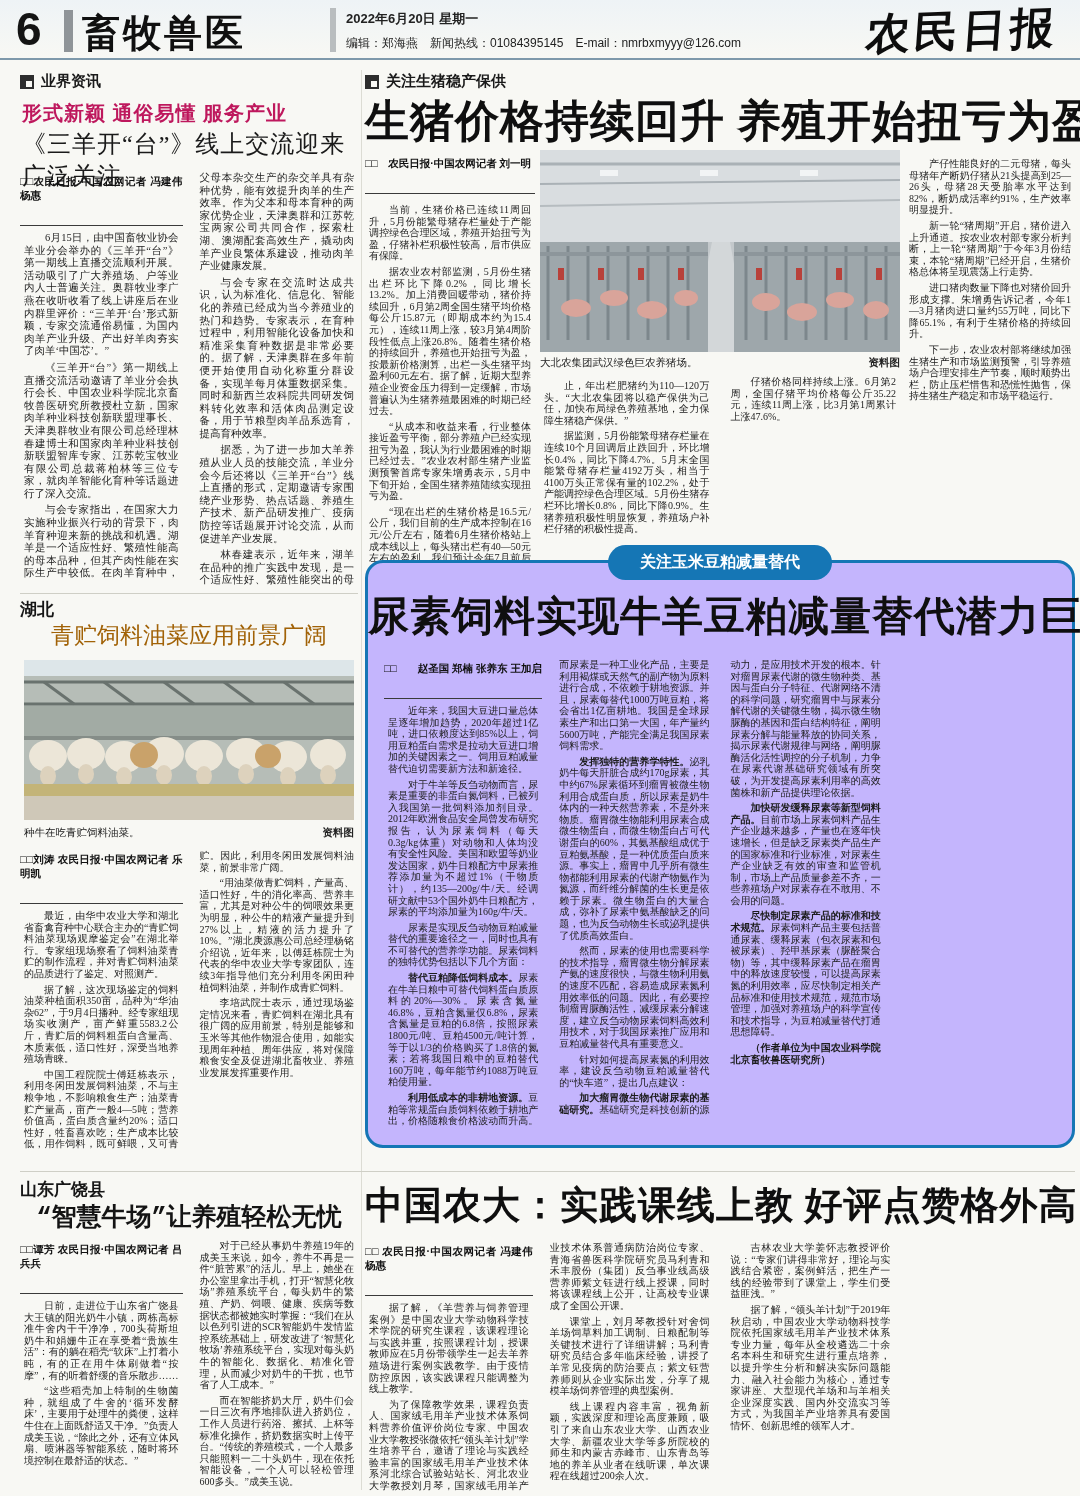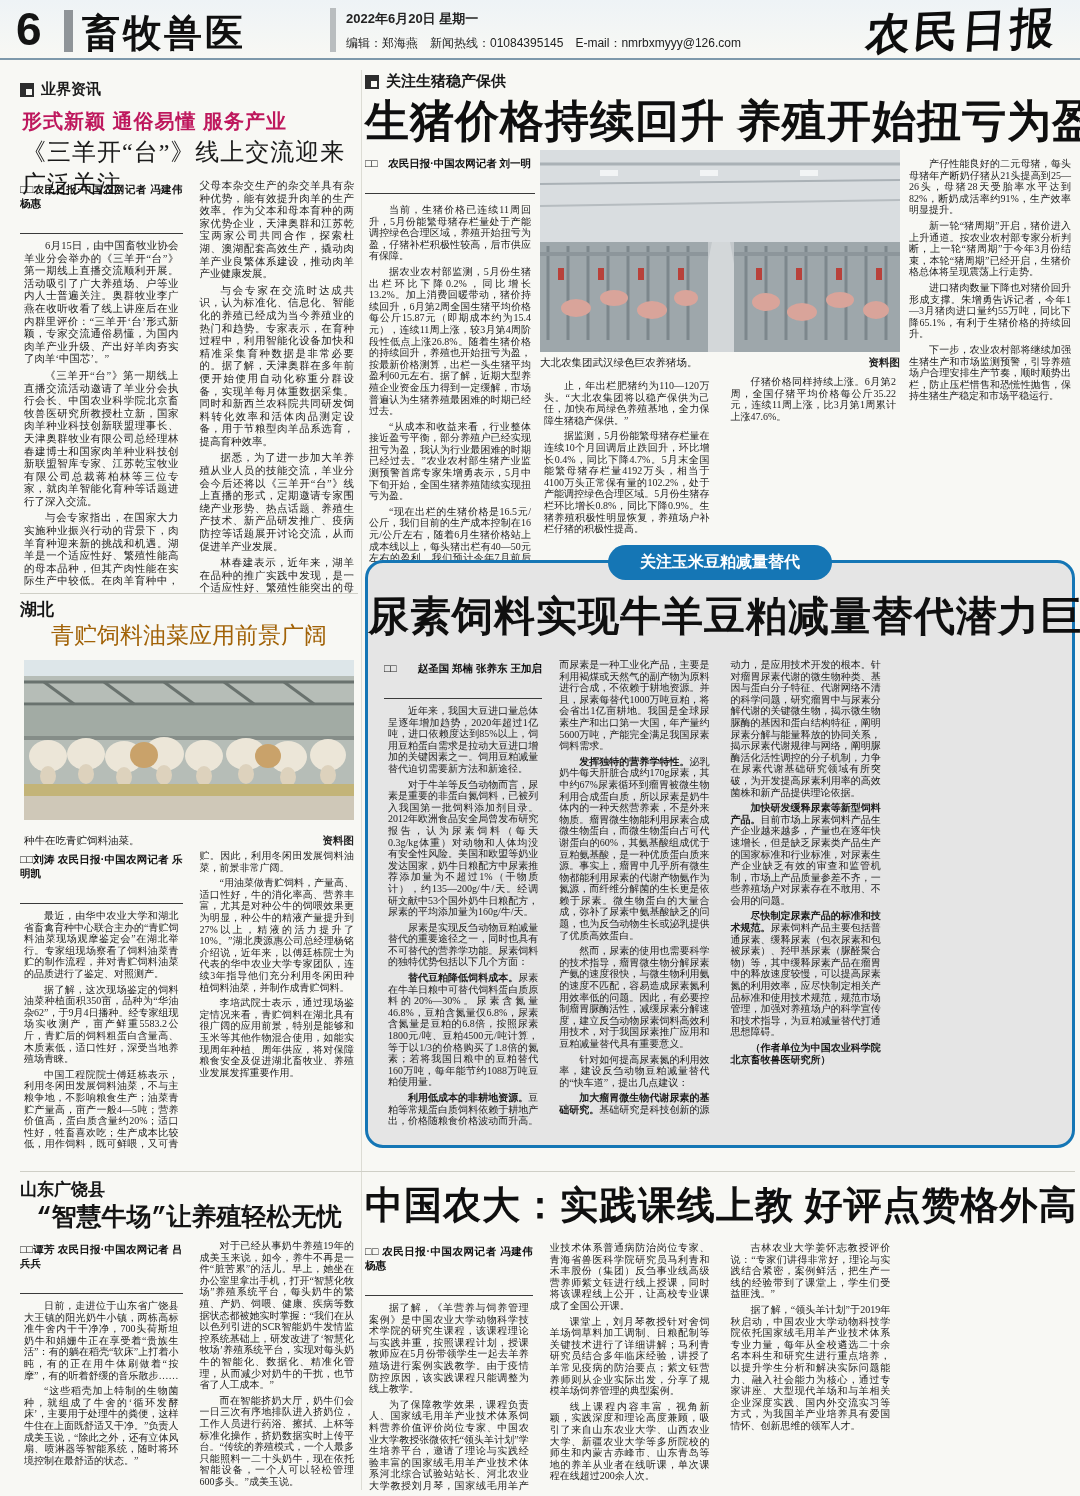--- a/index.html
+++ b/index.html
@@ -39,21 +39,21 @@
   
   .hl-kicker{font:700 20px "Liberation Sans",sans-serif;color:#be185d;letter-spacing:1px;}
   .hl-md{font:400 24px "Liberation Serif",serif;color:#1a1a1a;letter-spacing:1px;}
   .hl-xl{font:700 44px "Liberation Serif",serif;color:#0f0f0f;text-align:center;letter-spacing:1px;white-space:nowrap;}
   .hl-box{font:700 41px "Liberation Serif",serif;color:#0f0f0f;text-align:center;letter-spacing:1px;white-space:nowrap;}
   .hl-bot{font:700 38px "Liberation Serif",serif;color:#0f0f0f;text-align:center;letter-spacing:1px;white-space:nowrap;}
   .hl-sm{font:400 23px "Liberation Serif",serif;color:#a16207;text-align:center;}
   .hl-sm-b{font:700 25px "Liberation Serif",serif;color:#141414;text-align:center;}
   
   .urea-box{position:absolute;left:365px;top:560px;width:710px;height:588px;
-            border:3px solid #1576b5;border-radius:18px;box-sizing:border-box;background:#e5e5e5;text-decoration:underline;}
+            border:3px solid #1576b5;border-radius:18px;box-sizing:border-box;background:#c4b5fd;text-decoration:underline;}
   .badge{position:absolute;top:-18px;left:50%;transform:translateX(-50%);background:#1576b5;color:#fff;
          font:700 16px "Liberation Sans",sans-serif;padding:7px 32px;border-radius:22px;white-space:nowrap;}
   .photo{position:absolute;display:block;}
 </style>
 </head>
 <body>
 
 <div class="page">
 
   <div class="hdr">
@@ -64,21 +64,21 @@
     <div class="hdate">2022年6月20日 星期一</div>
     <div class="heditor">编辑：郑海燕　新闻热线：01084395145　E-mail：nmrbxmyyy@126.com</div>
     <div class="masthead">农民日报</div>
   </div>
   <div class="hdr-rule"></div>
 
   <div class="vdiv" style="left:361px;top:70px;height:1420px;"></div>
   <div class="hdiv" style="left:20px;top:593px;width:338px;"></div>
   <div class="hdiv" style="left:20px;top:1171px;width:1055px;"></div>
 
-  <section class="abs" style="left:20px;top:80px;width:338px;height:518px;">
+  <section class="abs" style="left:20px;top:72px;width:338px;height:518px;">
     <div class="marker">
       <span class="mk"></span>
       <span>业界资讯</span>
     </div>
     <div class="abs hl-kicker" style="left:2px;top:28px;">形式新颖 通俗易懂 服务产业</div>
     <div class="abs hl-md" style="left:2px;top:56px;">《三羊开“台”》线上交流迎来广泛关注</div>
     <div class="abs body-text fz-lg cols2" style="left:0;top:100px;width:338px;height:418px;">
       <div class="byline">□□农民日报·中国农网记者 冯建伟 杨惠</div>
     <p>6月15日，由中国畜牧业协会羊业分会举办的《三羊开“台”》第一期线上直播交流顺利开展。活动吸引了广大养殖场、户等业内人士普遍关注。奥群牧业李广燕在收听收看了线上讲座后在业内群里评价：“三羊开‘台’形式新颖，专家交流通俗易懂，为国内肉羊产业升级、产出好羊肉夯实了肉羊‘中国芯’。”</p>
         <p>《三羊开“台”》第一期线上直播交流活动邀请了羊业分会执行会长、中国农业科学院北京畜牧兽医研究所教授杜立新，国家肉羊种业科技创新联盟理事长、天津奥群牧业有限公司总经理林春建博士和国家肉羊种业科技创新联盟智库专家、江苏乾宝牧业有限公司总裁蒋柏林等三位专家，就肉羊智能化育种等话题进行了深入交流。</p>
@@ -235,21 +235,21 @@
         <ellipse cx="100" cy="117" rx="8" ry="10"></ellipse>
           <ellipse cx="140" cy="115" rx="8" ry="10"></ellipse>
         <ellipse cx="180" cy="116" rx="8" ry="10"></ellipse>
           <ellipse cx="222" cy="114" rx="8" ry="10"></ellipse>
         <ellipse cx="264" cy="117" rx="8" ry="10"></ellipse>
           <ellipse cx="304" cy="115" rx="8" ry="10"></ellipse>
       </g>
       <rect y="124" width="330" height="12" fill="#c3b478"></rect>
       <rect y="136" width="330" height="24" fill="#cfc8b8"></rect>
     </svg>
-    <div class="abs caprow" style="left:4px;top:236px;width:330px;">
+    <div class="abs caprow" style="left:4px;top:228px;width:330px;">
       <span>种牛在吃青贮饲料油菜。</span>
       <span class="credit">资料图</span>
     </div>
     <div class="abs body-text cols2" style="left:0;top:252px;width:338px;height:316px;">
       <div class="byline">□□刘涛 农民日报·中国农网记者 乐明凯</div>
     <p>最近，由华中农业大学和湖北省畜禽育种中心联合主办的“青贮饲料油菜现场观摩鉴定会”在湖北举行。专家组现场察看了饲料油菜青贮的制作流程，并对青贮饲料油菜的品质进行了鉴定、对照测产。</p>
         <p>据了解，这次现场鉴定的饲料油菜种植面积350亩，品种为“华油杂62”，于9月4日播种。经专家组现场实收测产，亩产鲜重5583.2公斤，青贮后的饲料粗蛋白含量高、木质素低，适口性好，深受当地养殖场青睐。</p>
         <p>中国工程院院士傅廷栋表示，利用冬闲田发展饲料油菜，不与主粮争地，不影响粮食生产；油菜青贮产量高，亩产一般4—5吨；营养价值高，蛋白质含量约20%；适口性好，牲畜喜欢吃；生产成本比较低，用作饲料，既可鲜喂，又可青贮。因此，利用冬闲田发展饲料油菜，前景非常广阔。</p>
         <p>“用油菜做青贮饲料，产量高、适口性好，牛的消化率高、营养丰富，尤其是对种公牛的饲喂效果更为明显，种公牛的精液产量提升到27%以上，精液的活力提升了10%。”湖北庚源惠公司总经理杨铭介绍说，近年来，以傅廷栋院士为代表的华中农业大学专家团队，连续3年指导他们充分利用冬闲田种植饲料油菜，并制作成青贮饲料。</p>
         <p>李培武院士表示，通过现场鉴定情况来看，青贮饲料在湖北具有很广阔的应用前景，特别是能够和玉米等其他作物混合使用，如能实现周年种植、周年供应，将对保障粮食安全及促进湖北畜牧业、养殖业发展发挥重要作用。</p>

